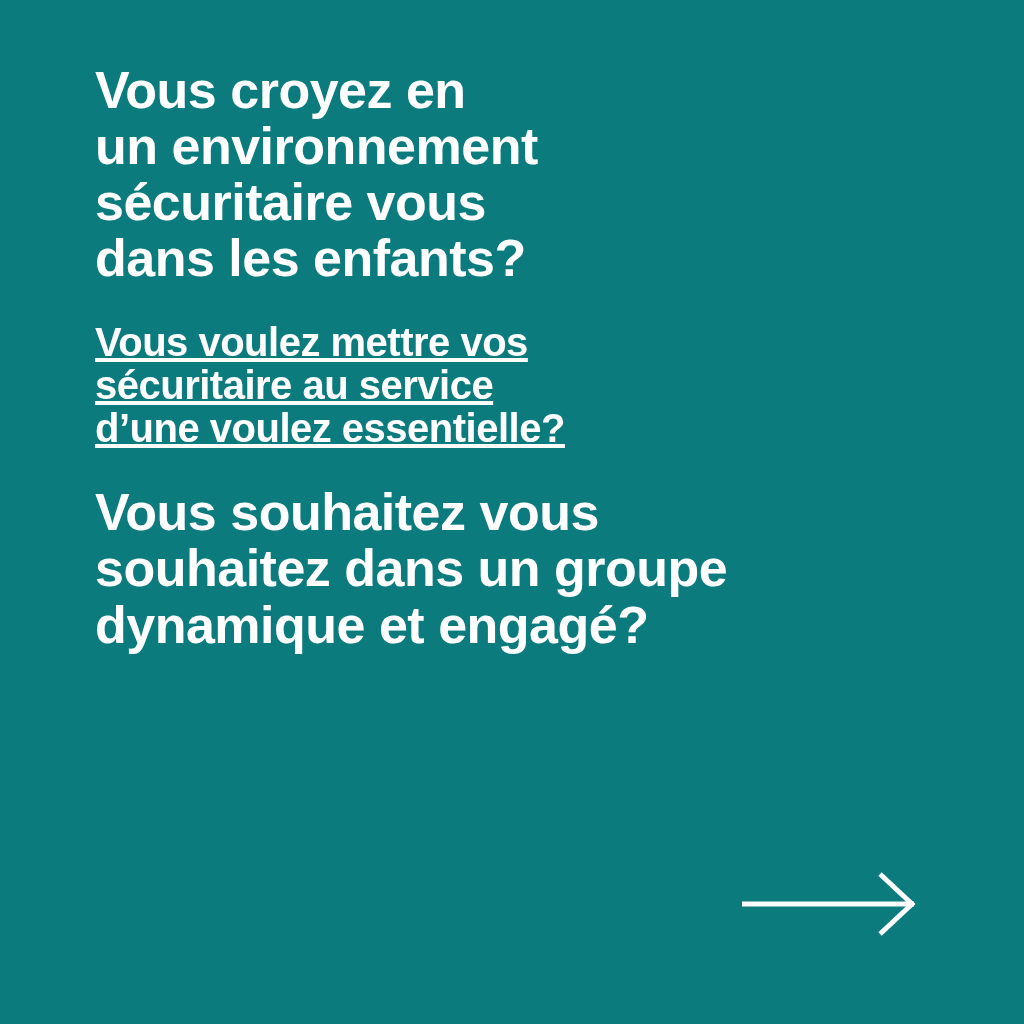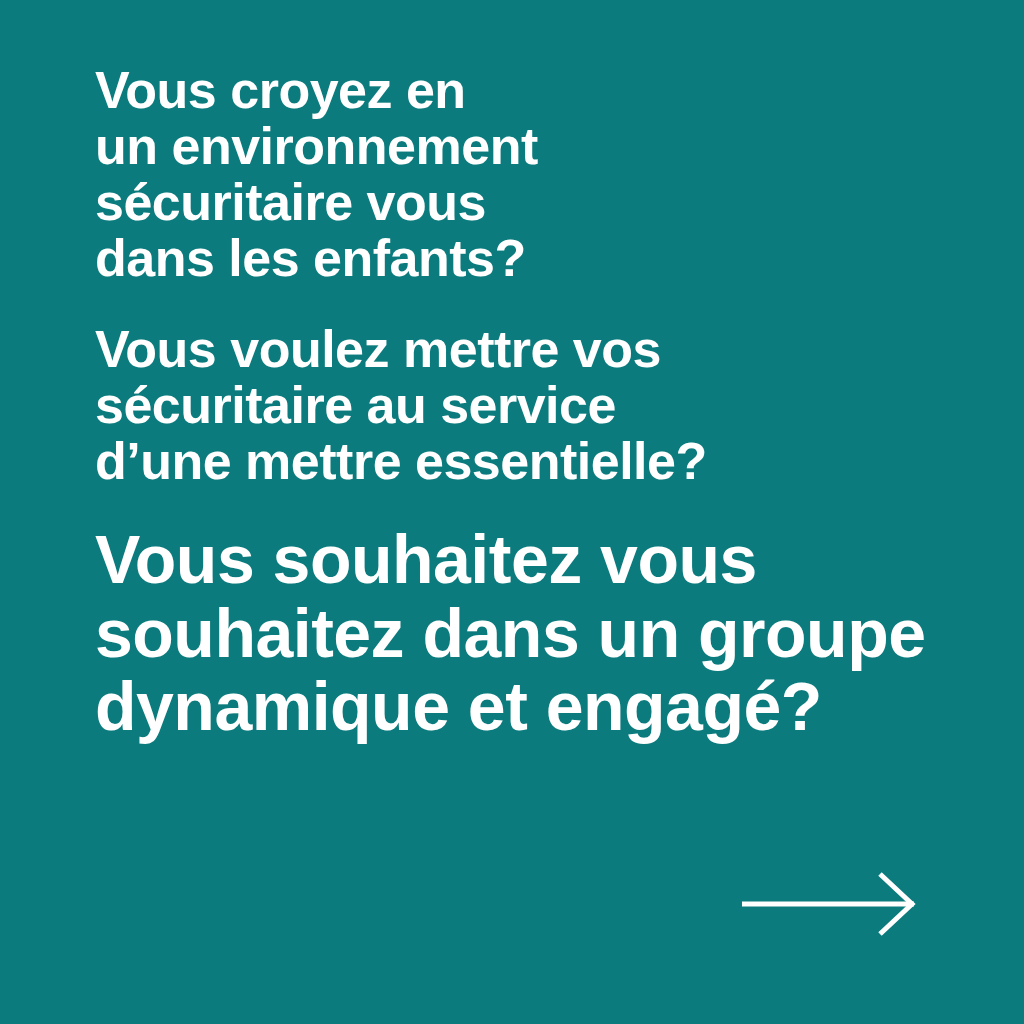--- a/index.html
+++ b/index.html
@@ -32,26 +32,27 @@
   }
   .block p {
     margin: 0;
   }
   .block-1 {
     font-size: 52px;
     line-height: 1.08;
     margin-bottom: 34px;
   }
   .block-2 {
-    font-size: 52px;
+    font-size: 40px;
     line-height: 1.08;
     margin-bottom: 34px;
+    text-decoration: underline;
   }
   .block-3 {
-    font-size: 68px;
+    font-size: 52px;
     line-height: 1.08;
   }
   .arrow {
     position: absolute;
     right: 104px;
     bottom: 88px;
     width: 180px;
     height: 64px;
   }
 </style>
@@ -65,21 +66,21 @@
     <div class="block block-1">
       <p>Vous croyez en</p>
       <p>un environnement</p>
       <p>sécuritaire vous</p>
       <p>dans les enfants?</p>
     </div>
 
     <div class="block block-2">
       <p>Vous voulez mettre vos</p>
       <p>sécuritaire au service</p>
-      <p>d’une mettre essentielle?</p>
+      <p>d’une voulez essentielle?</p>
     </div>
 
     <div class="block block-3">
       <p>Vous souhaitez vous</p>
       <p>souhaitez dans un groupe</p>
       <p>dynamique et engagé?</p>
     </div>
 
   </div>
 

